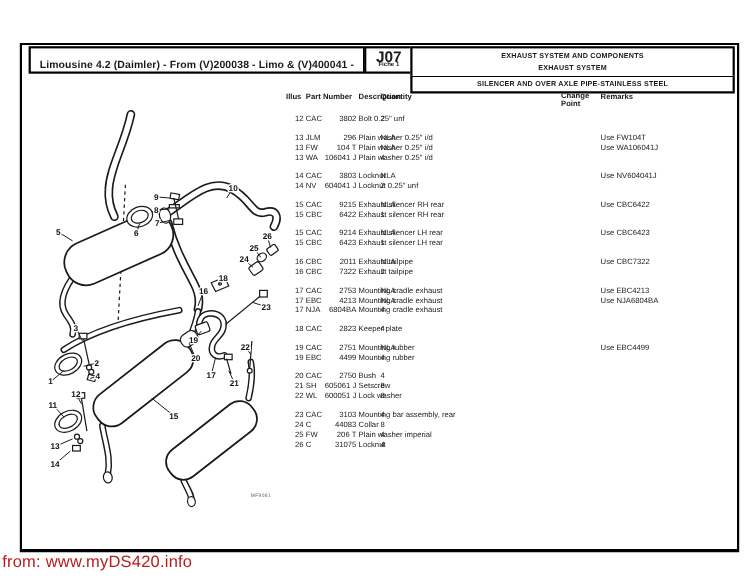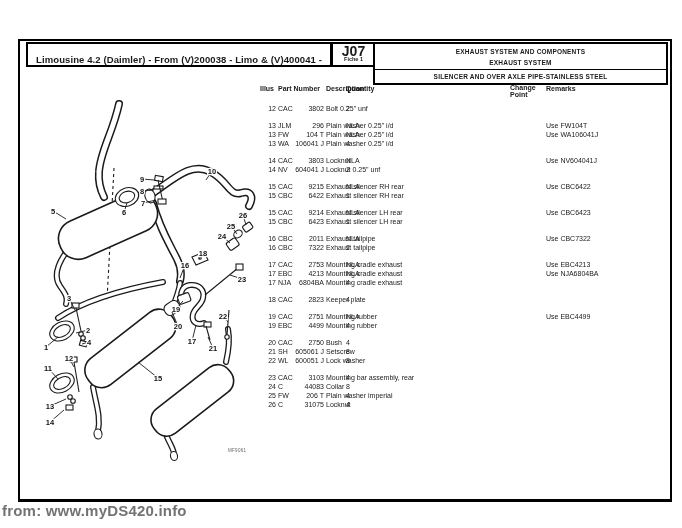--- a/index.html
+++ b/index.html
@@ -58,21 +58,21 @@
   .pipe-s-in{fill:none;stroke:#ffffff;stroke-width:3.4;stroke-linecap:round;}
   .body-part{fill:#ffffff;stroke:#1a1a1a;stroke-width:1.6;}
   .thin{fill:none;stroke:#1a1a1a;stroke-width:1.1;}
   .small-part{fill:#ffffff;stroke:#1a1a1a;stroke-width:1.1;}
   .callout-text{font-family:"Liberation Sans",sans-serif;font-size:7.5px;font-weight:bold;fill:#111;
     paint-order:stroke;stroke:#ffffff;stroke-width:2.5px;text-anchor:middle;}
   .leader{stroke:#1a1a1a;stroke-width:0.9;}
   .fig-code{position:absolute;left:208px;top:407px;font-size:4.5px;color:#666;letter-spacing:0.3px;z-index:2;}
   
   .footer{
-    position:absolute;left:2px;top:502px;font-size:15px;font-weight:bold;color:#737373;
+    position:absolute;left:2px;top:502px;font-size:15px;font-weight:normal;color:#b91c1c;
     letter-spacing:0.2px;
   }
 </style>
 </head>
 <body>
 
 <div class="frame">
 
   <div class="title-box">
     <span>Limousine 4.2 (Daimler) - From (V)200038 - Limo &amp; (V)400041 -</span>

